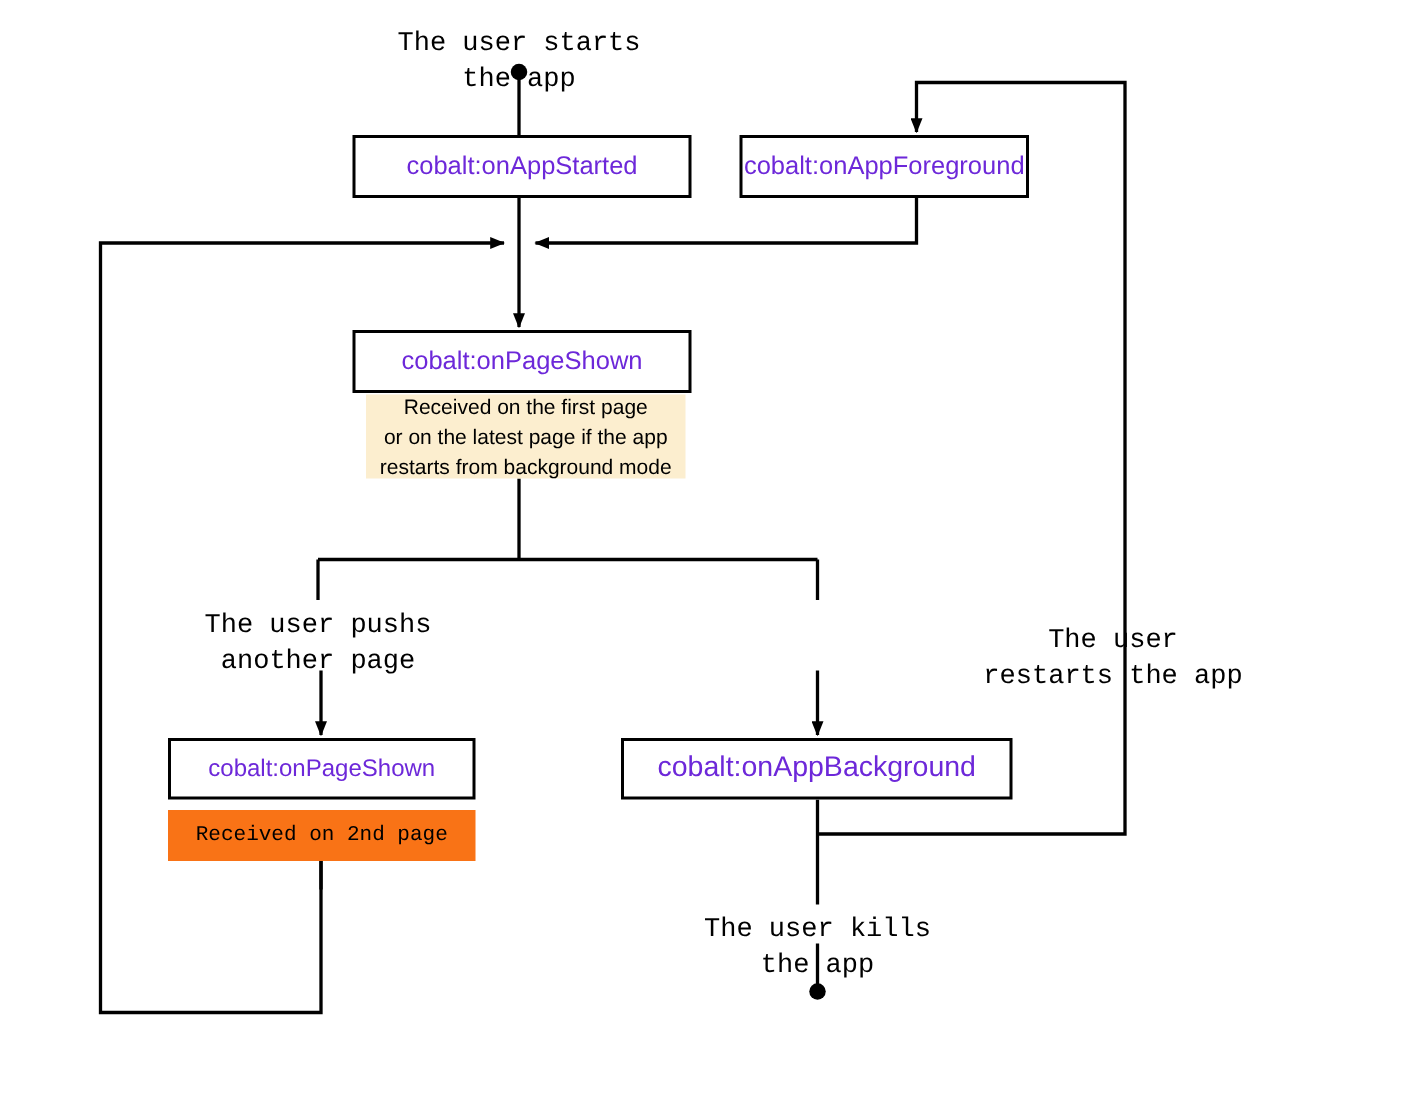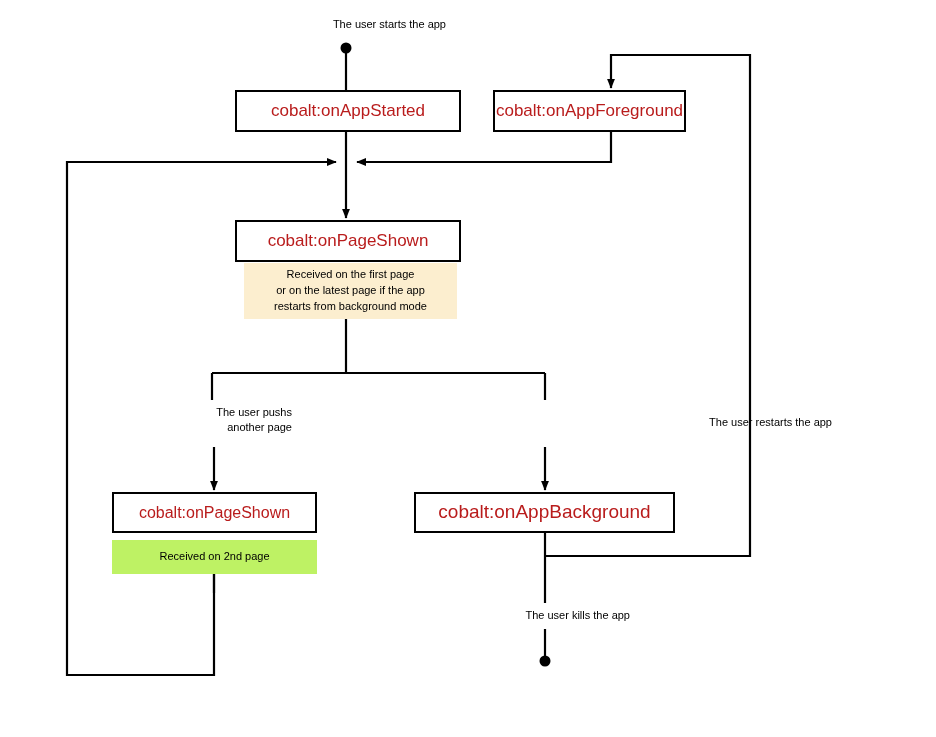--- a/index.html
+++ b/index.html
@@ -30,42 +30,42 @@
   .node-box {
     position: absolute;
     box-sizing: border-box;
     border: 2px solid #000000;
     background: #ffffff;
     display: flex;
     align-items: center;
     justify-content: center;
     font-family: "Liberation Sans", sans-serif;
     font-size: 17px;
-    color: #b91c1c;
+    color: #6d28d9;
     line-height: 1.1;
     white-space: nowrap;
   }
   .note-box {
     position: absolute;
     box-sizing: border-box;
     display: flex;
     align-items: center;
     justify-content: center;
     text-align: center;
     font-family: "Liberation Sans", sans-serif;
-    font-size: 11px;
+    font-size: 14px;
     color: #000000;
     line-height: 1.45;
     padding: 17px 6px;
   }
   .edge-label {
     position: absolute;
-    text-align: right;
-    font-family: Liberation Sans, sans-serif;
-    font-size: 11px;
+    text-align: center;
+    font-family: Liberation Mono, monospace;
+    font-size: 18px;
     color: #000000;
     line-height: 1.35;
     white-space: pre-line;
   }
 </style>
 </head>
 <body>
 
 <div id="diagram-root">
 
@@ -131,21 +131,21 @@
   </div>
 
   <div class="note-box" style="left:244px; top:263px; width:213px; height:56px; background:#fceecf;">
     <span>
       <span>Received on the first page</span><br>
       <span>or on the latest page if the app</span><br>
       <span>restarts from background mode</span>
     </span>
   </div>
 
-  <div class="note-box" style="left:112px; top:540px; width:205px; height:26px; background:#bef264;">
+  <div class="note-box" style="left:112px; top:540px; width:205px; height:26px; background:#f97316;font-family:Liberation Mono, monospace;">
     <span>Received on 2nd page</span>
   </div>
 
   <div class="edge-label" style="left:246px; top:17px; width:200px;">The user starts the app</div>
 
   <div class="edge-label" style="left:132px; top:405px; width:160px;">The user pushs
 another page</div>
 
 
   <div class="edge-label" style="left:652px; top:415px; width:180px;">The user restarts the app</div>

